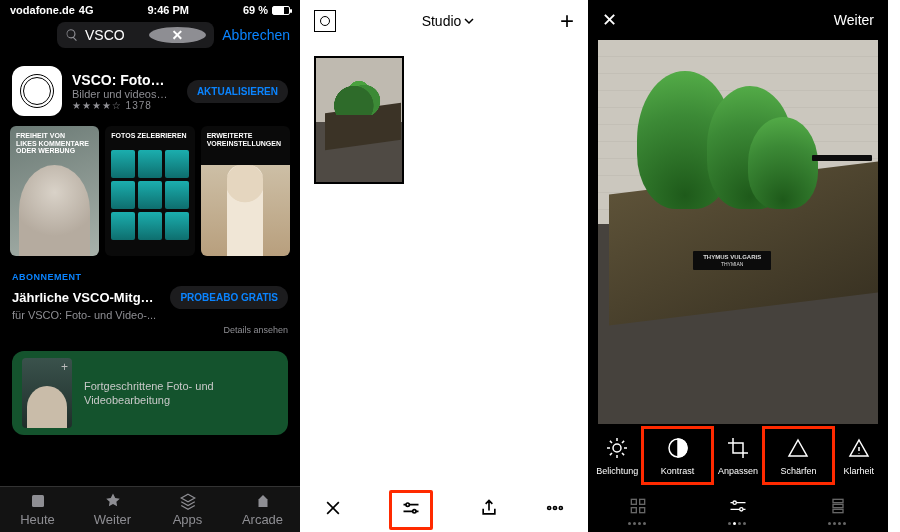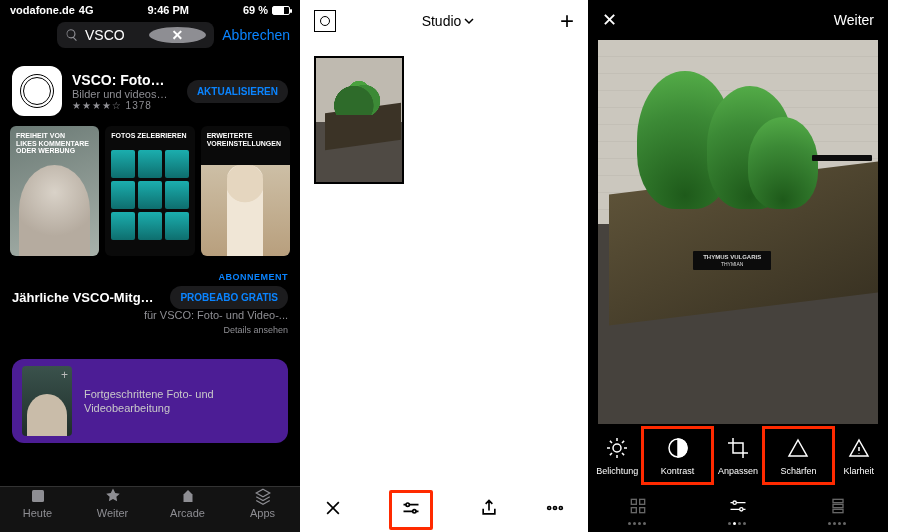--- a/index.html
+++ b/index.html
@@ -37,35 +37,35 @@
   .shot .lbl{position:absolute;top:6px;left:6px;font-size:7px;font-weight:700;color:#fff;line-height:1.1;}
   .shot1{background:linear-gradient(160deg,#6b7a75 0%,#a8b2ab 100%);}
   .face{position:absolute;bottom:0;left:10%;width:80%;height:70%;border-radius:50% 50% 0 0;background:radial-gradient(circle at 50% 30%,#d9d2c8 0%,#b5ab9f 60%);}
   .shot2{background:#0a0a0a;}
   .grid3{position:absolute;top:24px;left:6px;right:6px;display:grid;grid-template-columns:repeat(3,1fr);gap:3px;}
   .grid3 div{height:28px;background:linear-gradient(180deg,#1baeae 0%,#0e6e6e 100%);border-radius:2px;}
   .shot3{background:#0a0a0a;}
   .hero{position:absolute;bottom:0;left:0;right:0;height:70%;background:linear-gradient(180deg,#cdbfa6 0%,#b89f7d 100%);}
   .man{position:absolute;bottom:0;left:30%;width:40%;height:70%;background:radial-gradient(circle at 50% 20%,#e5d6bf 0 25%,transparent 26%),linear-gradient(#f0e6d6,#f0e6d6);border-radius:14px 14px 0 0;}
 
-  .abon{padding:6px 12px 0;text-align:right;}
+  .abon{padding:6px 12px 0;}
   .abon-h{font-size:9px;font-weight:700;color:#0a84ff;letter-spacing:0.5px;}
   .abon-row{display:flex;align-items:center;justify-content:space-between;margin-top:4px;gap:8px;}
   .abon-t{font-size:13px;font-weight:600;white-space:nowrap;overflow:hidden;text-overflow:ellipsis;flex:1;}
   .abon-s{font-size:11px;color:#8e8e93;white-space:nowrap;overflow:hidden;text-overflow:ellipsis;}
   .det{font-size:9px;color:#8e8e93;text-align:right;padding:4px 12px 8px;}
 
-  .bigcard{margin:16px 12px;background:#4c1d95;border-radius:12px;height:84px;display:flex;gap:12px;align-items:center;padding:10px;overflow:hidden;}
+  .bigcard{margin:8px 12px;background:#14532d;border-radius:12px;height:84px;display:flex;gap:12px;align-items:center;padding:10px;overflow:hidden;}
   .thumb{width:50px;height:70px;background:linear-gradient(180deg,#3a524c,#1f2e2a);border-radius:4px;position:relative;}
   .thumb:after{content:"+";position:absolute;top:2px;right:4px;color:#bbb;font-size:12px;}
   .portrait{position:absolute;bottom:0;left:10%;width:80%;height:60%;border-radius:50% 50% 0 0;background:#c9bca9;}
   .bigtxt{flex:1;font-size:11px;color:#c9c9c9;line-height:1.3;}
 
   .tabbar{position:absolute;bottom:0;left:0;right:0;height:46px;background:rgba(20,20,20,0.96);display:flex;border-top:0.5px solid #333;}
-  .tab{flex:1;display:flex;flex-direction:column;align-items:center;gap:2px;color:#8e8e93;font-size:11px;}
+  .tab{flex:1;display:flex;flex-direction:column;align-items:center;justify-content:center;gap:2px;color:#8e8e93;font-size:13px;}
   .tab.active{color:#0a84ff;}
   .tab svg{width:18px;height:18px;fill:currentColor;}
 
   
   .tbar2{height:42px;display:flex;align-items:center;justify-content:space-between;padding:0 14px;}
   .sq{width:22px;height:22px;border:1.5px solid #000;display:flex;align-items:center;justify-content:center;}
   .sq i{width:10px;height:10px;border:1.5px solid #000;border-radius:50%;}
   .ttl2{font-size:14px;display:flex;align-items:center;gap:3px;}
   .plus{font-size:24px;font-weight:300;line-height:1;}
   .thumbarea{padding:14px;}
@@ -200,29 +200,29 @@
         <span>Heute</span>
       </div>
     <div class="tab">
         <svg viewBox="0 0 24 24">
           <path d="M12 2l3 6 6 1-4.5 4 1 6-5.5-3-5.5 3 1-6L3 9l6-1z"></path>
         </svg>
         <span>Weiter</span>
       </div>
     <div class="tab">
         <svg viewBox="0 0 24 24">
-          <path d="M6 20V10l6-6 6 6v10H6z"></path>
-        </svg>
-        <span>Arcade</span>
+          <path d="M12 3l9 5-9 5-9-5zM3 13l9 5 9-5M3 18l9 5 9-5" fill="none" stroke="currentColor" stroke-width="1.6"></path>
+        </svg>
+        <span>Apps</span>
       </div>
     <div class="tab">
         <svg viewBox="0 0 24 24">
-          <path d="M12 3l9 5-9 5-9-5zM3 13l9 5 9-5M3 18l9 5 9-5" fill="none" stroke="currentColor" stroke-width="1.6"></path>
-        </svg>
-        <span>Apps</span>
+          <path d="M6 20V10l6-6 6 6v10H6z"></path>
+        </svg>
+        <span>Arcade</span>
       </div>
   </div>
 </div>
 
 <div class="panel p2">
   <div class="tbar2">
     <div class="sq">
         <i></i>
       </div>
     <div class="ttl2">

